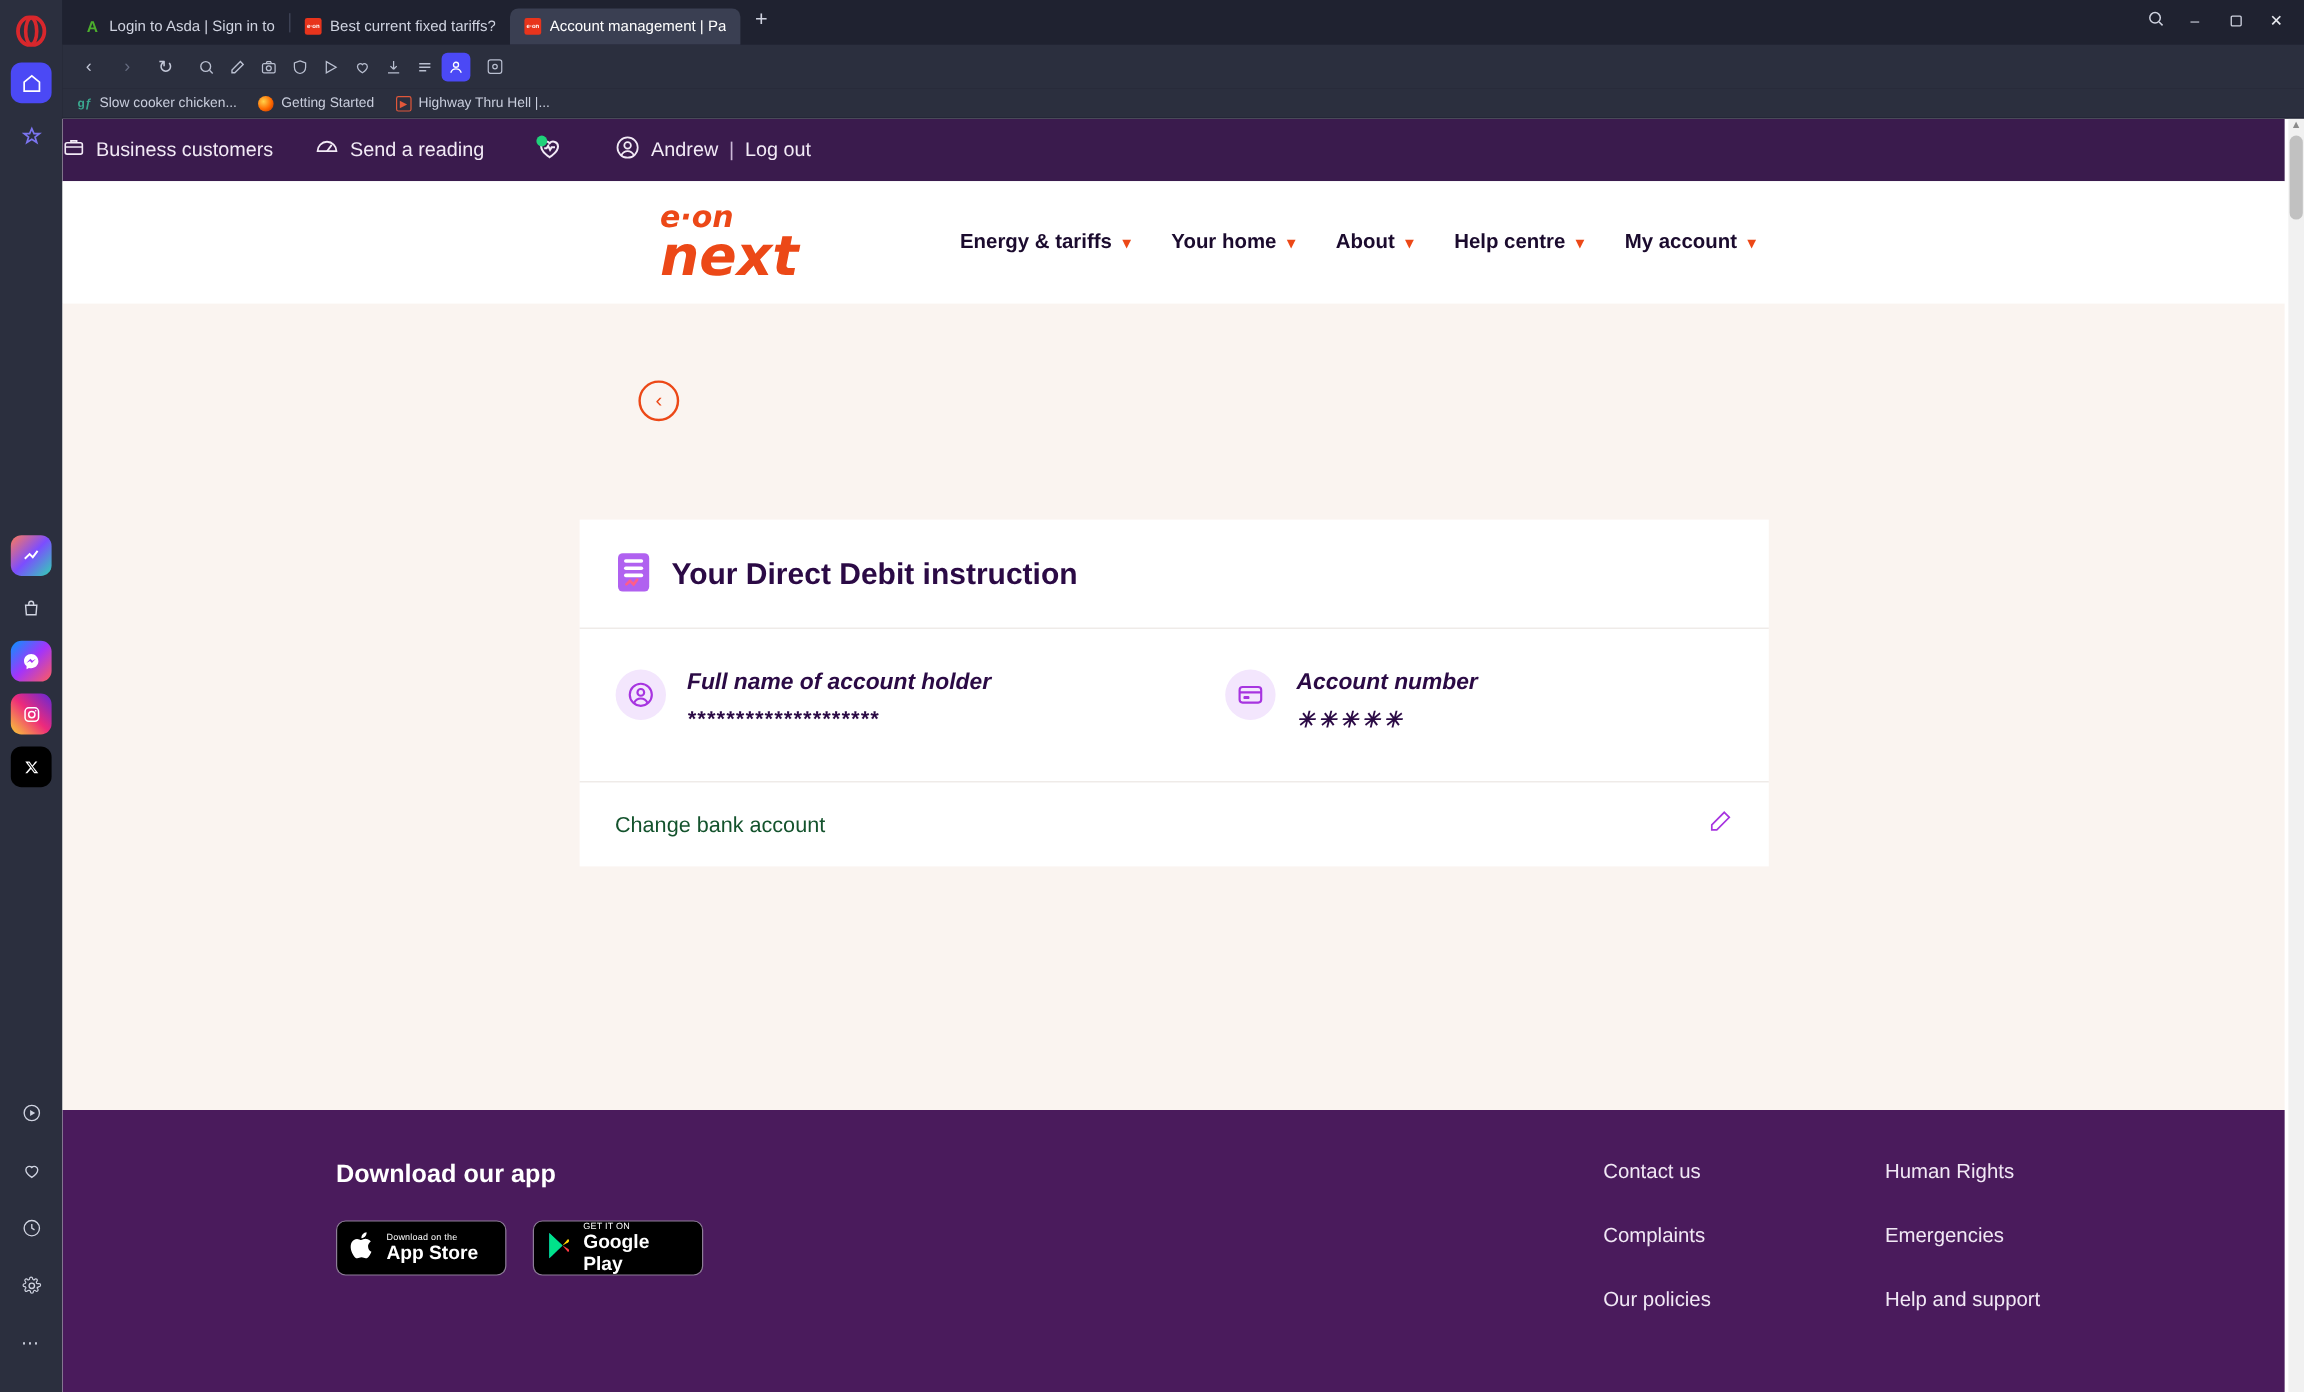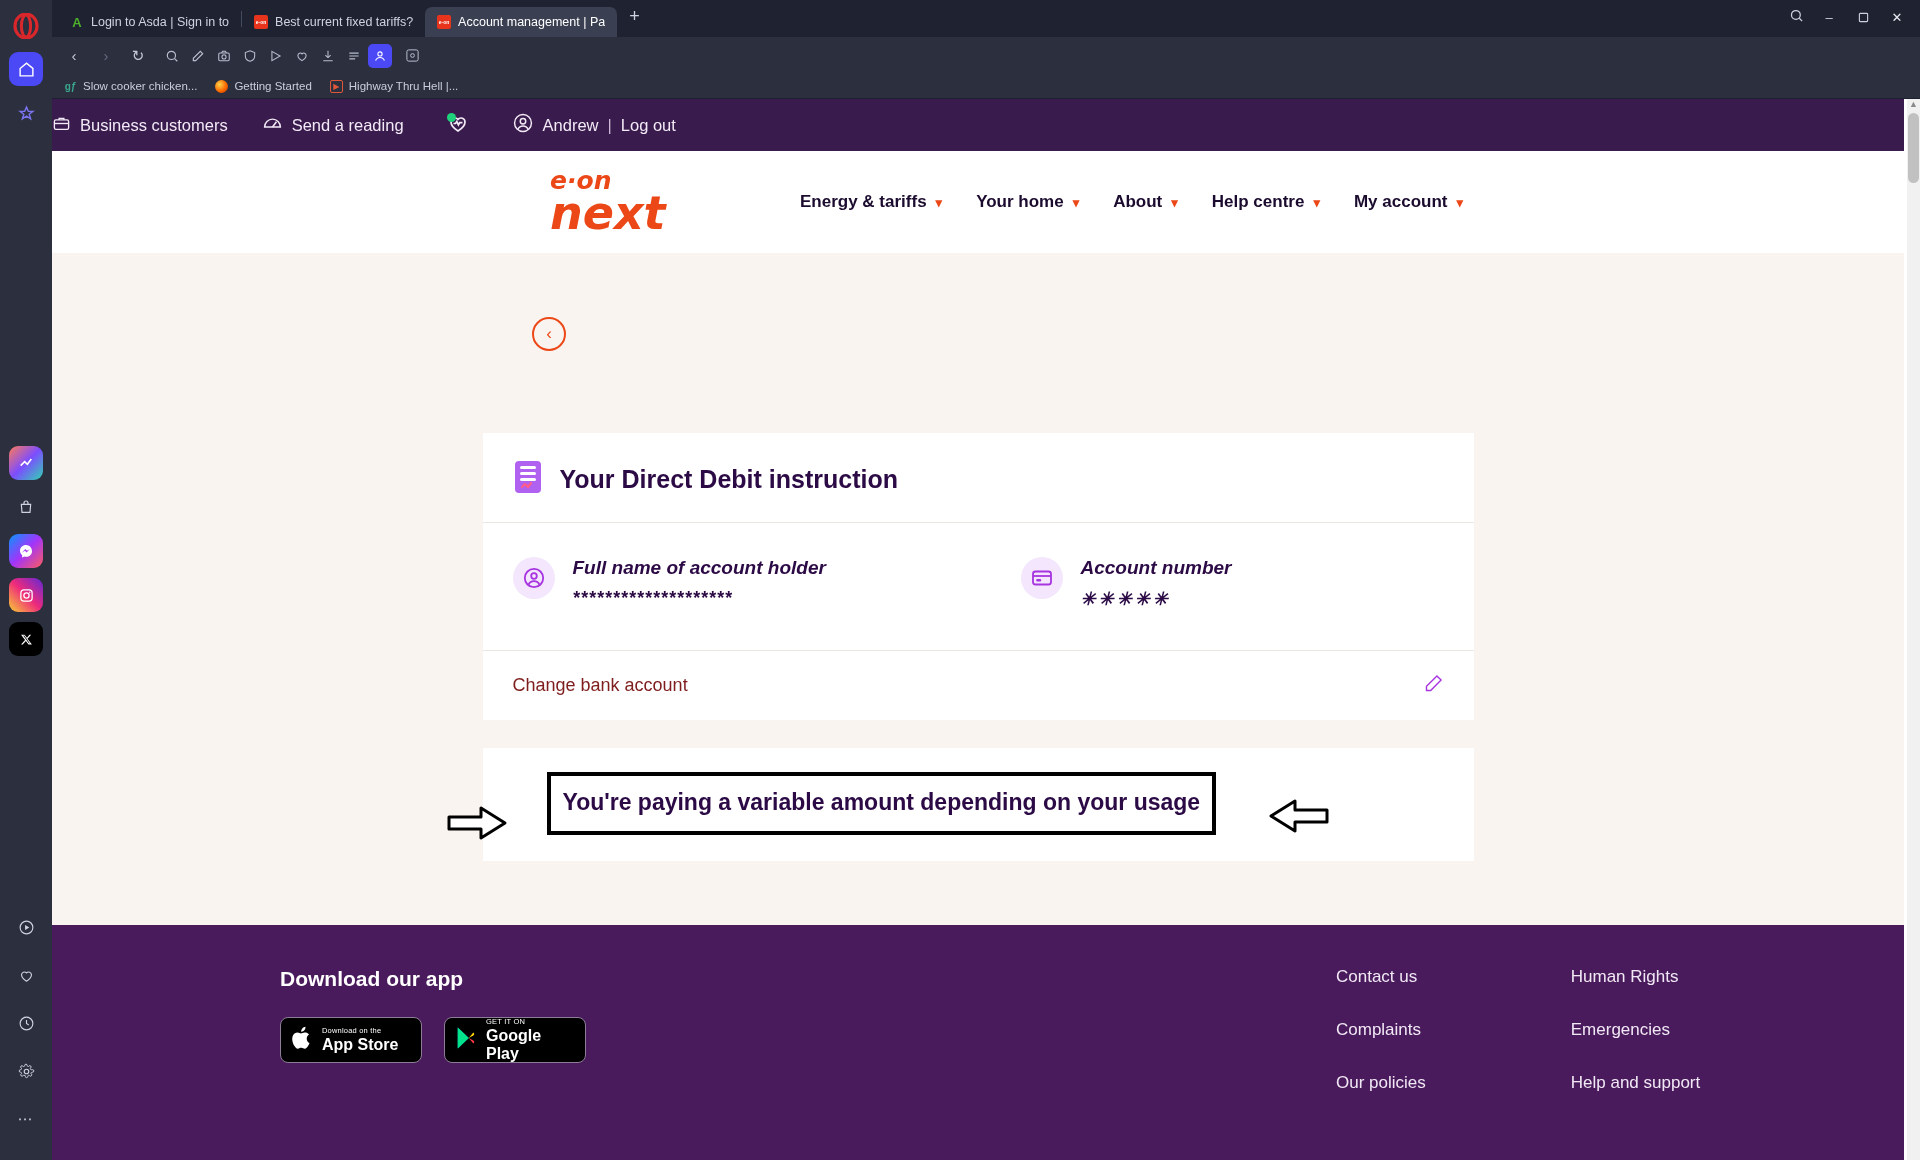--- a/index.html
+++ b/index.html
@@ -119,21 +119,21 @@
   .dd-rows { display:flex; padding: 34px 30px 40px 30px; gap: 0; font-style: italic; }
   .dd-item { display:flex; gap:18px; }
   .dd-item.one { width: 470px; }
   .icon-circle { width:42px; height:42px; border-radius:50%; background:#f3e6fd;
                  display:flex; align-items:center; justify-content:center; flex-shrink:0;}
   .dd-label { font-size:19px; font-weight:800; color:#2b0a45; margin-bottom:9px; }
   .dd-value { font-size:18px; letter-spacing:1px; color:#2b0a45; font-weight:700; }
 
   #change-row { border-top:1px solid #ece7e3; display:flex; align-items:center;
                 justify-content:space-between; padding: 22px 30px; }
-  #change-row .label { font-size:18px; color:#7f1d1d;}
+  #change-row .label { font-size:18px; color:#14532d;}
   .pencil { color:#a734e0; font-size:20px; }
 
   #variable-card { margin-top: 28px; padding: 24px 30px 26px 30px; position:relative;}
   #annot-box {
     border: 4px solid #000; display:inline-block; padding: 13px 12px 15px 12px;
     margin-left: 34px;
   }
   #annot-text { font-size:23px; font-weight:800; color:#2b0a45; white-space:nowrap;}
   .arrow-left  { position:absolute; left: -36px; top: 57px; }
   .arrow-right { position:absolute; left: 784px; top: 50px; }
@@ -471,35 +471,20 @@
             <div id="change-row">
               <span class="label">Change bank account</span>
               <span class="pencil">
                 <svg width="20" height="20" viewBox="0 0 24 24" fill="none" stroke="#a734e0" stroke-width="1.7">
                     <path d="M15.5 3.5l5 5L8 21H3v-5z"></path>
                   </svg>
               </span>
             </div>
           </div>
 
-          <div class="card" id="variable-card">
-            <span class="arrow-left">
-              <svg width="62" height="36" viewBox="0 0 62 36">
-                  <path d="M2 12h32V3l24 15-24 15v-9H2z" fill="#fff" stroke="#000" stroke-width="3" stroke-linejoin="round"></path>
-                </svg>
-            </span>
-            <div id="annot-box">
-              <div id="annot-text">You're paying a variable amount depending on your usage</div>
-            </div>
-            <span class="arrow-right">
-              <svg width="62" height="36" viewBox="0 0 62 36">
-                  <path d="M60 12H28V3L4 18l24 15v-9h32z" fill="#fff" stroke="#000" stroke-width="3" stroke-linejoin="round"></path>
-                </svg>
-            </span>
-          </div>
         </div>
 
         <div id="site-footer">
           <div id="footer-inner">
             <div id="footer-app">
               <h3>Download our app</h3>
               <div class="badges">
                 <div class="store-badge">
                   <span>
                     <svg width="22" height="26" viewBox="0 0 24 28" fill="#fff">

